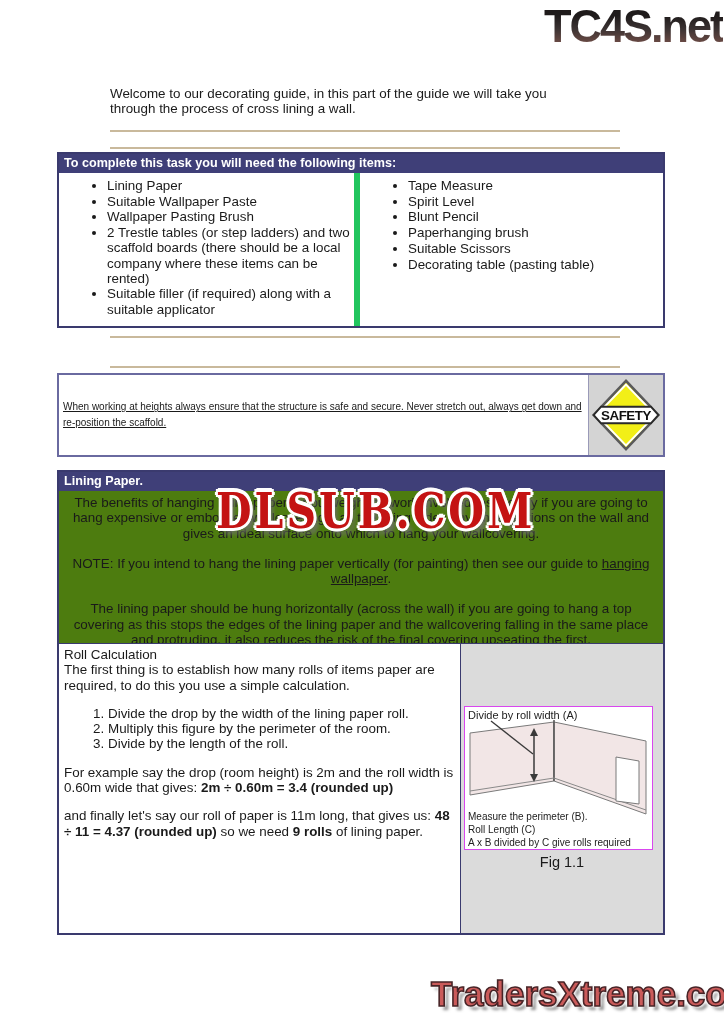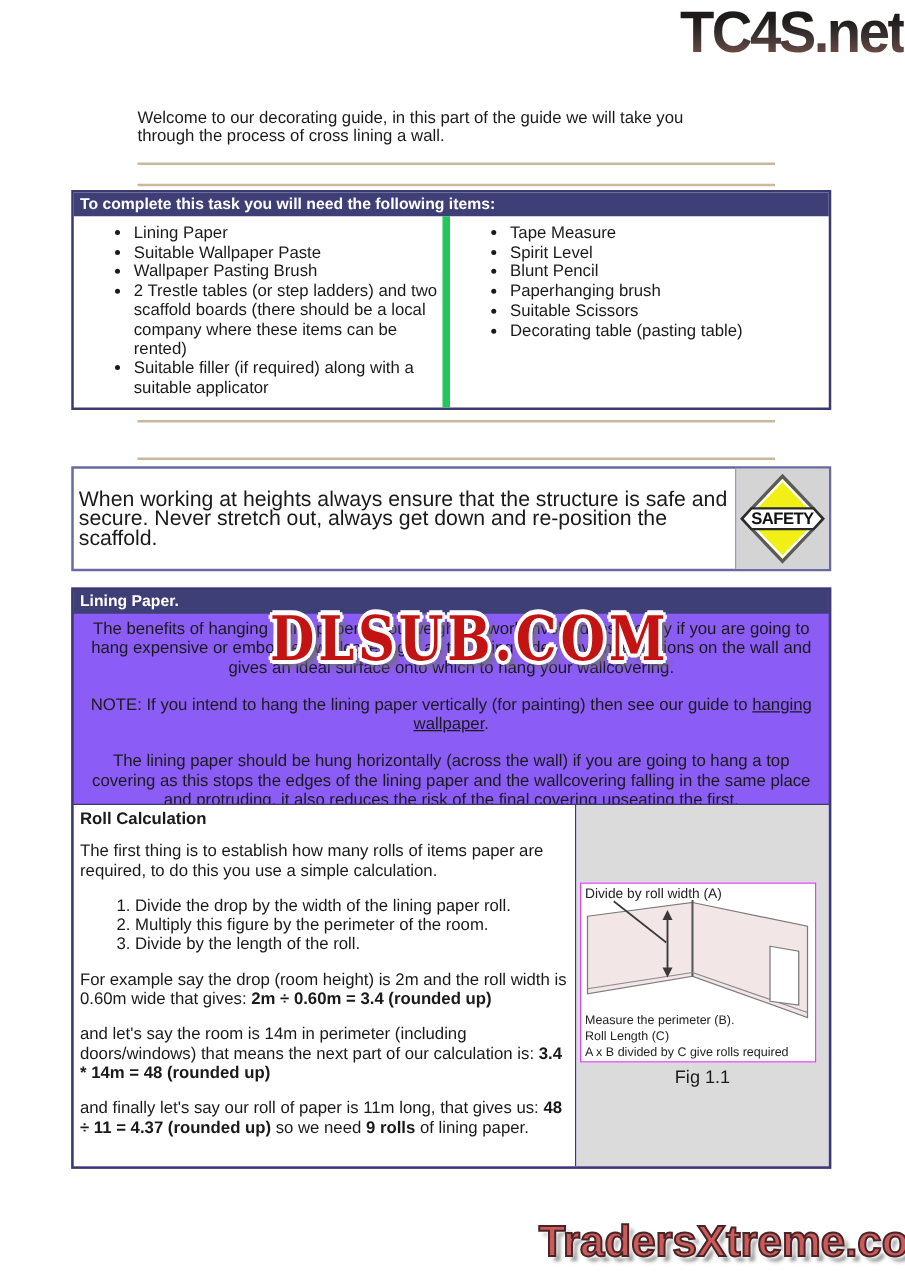--- a/index.html
+++ b/index.html
@@ -40,40 +40,40 @@
   .items-col-right { flex:1; padding:5px 2px 6px 0; }
   .items-body ul { list-style:disc; margin:0; padding-left:48px; }
   .items-body li { line-height:15.2px; margin-bottom:0.5px; }
   
   .safety-box {
     position:absolute; left:57px; top:373px; width:608px; height:84px;
     border:2px solid #6a6aa0; display:flex; background:#fff;
   }
   .safety-text {
     flex:1; display:flex; align-items:center; padding:2px 4px;
-    font-size:17px; line-height:15.6px;
+    font-size:10px; line-height:15.6px;text-decoration:underline;
   }
   .safety-cell {
     width:75px; background:#d4d4d4; border-left:1px solid #9a9ab8;
     display:flex; align-items:center; justify-content:center;
   }
   
   .lining-table {
     position:absolute; left:57px; top:470px; width:608px;
-    border:2px solid #3a3a6e; background:#8b5cf6;
+    border:2px solid #3a3a6e; background:#4d7c0f;
   }
   .lining-row1 { height:152px; padding:4px 5px; font-size:13.4px; line-height:15.3px; overflow:hidden;text-align:center; }
   .lining-row1 p { margin-bottom:15px; }
   .note-link { text-decoration:underline; color:#1a1a1a; cursor:pointer; }
   .lining-row2 { display:flex; border-top:1px solid #3a3a6e; height:290px; }
   .calc-cell {
     width:402px; border-right:1px solid #3a3a6e; padding:3px 5px;
     font-size:13.4px; line-height:15.3px; background:#fff;
   }
-  .calc-cell .calc-title { font-weight:bold; margin-bottom:11px; }
+  .calc-cell .calc-title { font-weight:normal; margin-bottom:0; }
   .calc-cell p { margin-bottom:13px; }
   .calc-cell ol { margin:0 0 13px 0; padding-left:44px; }
   .calc-cell ol li { line-height:15.3px; }
   .fig-cell { flex:1; background:#dbdbdb; position:relative; }
   .fig-box {
     position:absolute; left:3px; top:62px; width:189px; height:144px;
     background:#ffffff; border:1px solid #d946ef;
   }
   .fig-label-top { position:absolute; left:3px; top:2px; font-size:11px; color:#222; }
   .fig-captions { position:absolute; left:3px; top:104px; font-size:10px; line-height:12.8px; color:#222; }
@@ -159,21 +159,20 @@
     <div class="lining-row2">
       <div class="calc-cell">
         <div class="calc-title">Roll Calculation</div>
         <p>The first thing is to establish how many rolls of items paper are required, to do this you use a simple calculation.</p>
         <ol>
           <li>Divide the drop by the width of the lining paper roll.</li>
           <li>Multiply this figure by the perimeter of the room.</li>
           <li>Divide by the length of the roll.</li>
         </ol>
         <p><span>For example say the drop (room height) is 2m and the roll width is 0.60m wide that gives: </span><b>2m ÷ 0.60m = 3.4 (rounded up)</b></p>
-        <p><span>and let's say the room is 14m in perimeter (including doors/windows) that means the next part of our calculation is: </span><b>3.4 * 14m = 48 (rounded up)</b></p>
         <p><span>and finally let's say our roll of paper is 11m long, that gives us: </span><b>48 ÷ 11 = 4.37 (rounded up)</b><span> so we need </span><b>9 rolls</b><span> of lining paper.</span></p>
       </div>
       <div class="fig-cell">
         <div class="fig-box">
           <div class="fig-label-top">Divide by roll width (A)</div>
           <svg width="187" height="142" viewBox="0 0 187 142" style="position:absolute;left:0;top:0;">
             <polygon points="5,26 89,15 89,74 5,88" fill="#f2e6e6" stroke="#7a7a7a" stroke-width="1"></polygon>
             <polygon points="89,15 181,34 181,107 89,74" fill="#f2e6e6" stroke="#7a7a7a" stroke-width="1"></polygon>
             <line x1="89" y1="13" x2="89" y2="74" stroke="#555" stroke-width="1.5"></line>
             <line x1="5" y1="84" x2="89" y2="71" stroke="#8a8a8a" stroke-width="1"></line>

